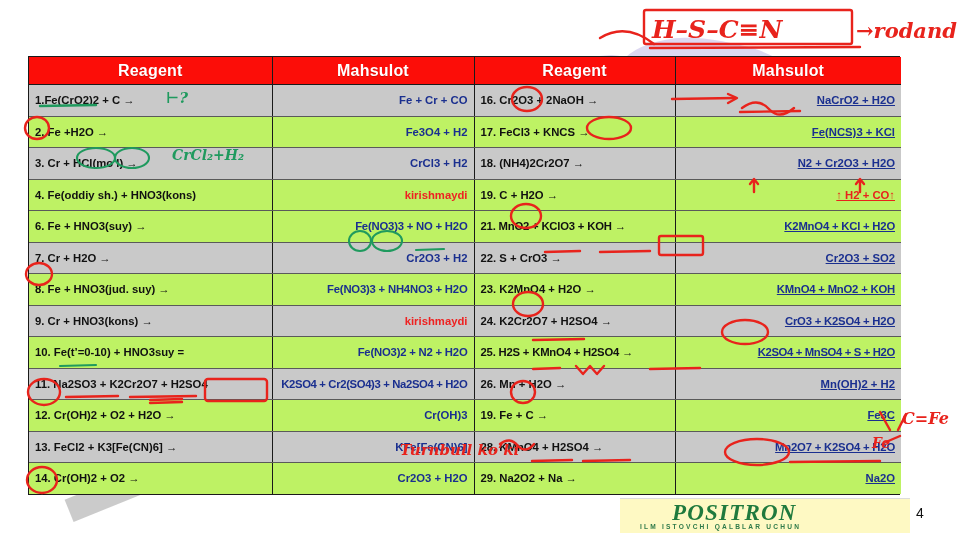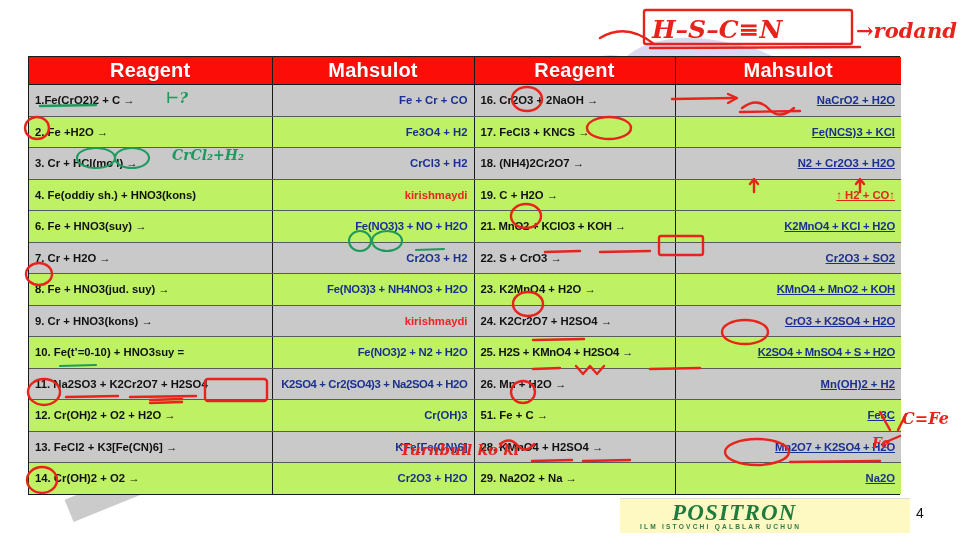--- a/index.html
+++ b/index.html
@@ -28,21 +28,21 @@
   table#rxn{
     border-collapse:collapse;width:100%;height:100%;table-layout:fixed;
   }
   table#rxn col.c1{width:243px;}
   table#rxn col.c2{width:202px;}
   table#rxn col.c3{width:201px;}
   table#rxn col.c4{width:226px;}
 
   #rxn thead th{
     background:#fc0d08;color:#ffffff;
-    font-size:20px;font-weight:bold;letter-spacing:.2px;
+    font-size:16px;font-weight:bold;letter-spacing:.2px;
     height:27px;padding:0;text-align:center;
     border-right:1.4px solid #1a1a1a;border-bottom:1.4px solid #1a1a1a;
     text-shadow:0 1px 0 rgba(0,0,0,.18);
   }
   #rxn thead th:last-child{border-right:none;}
 
   #rxn td{
     height:29.4px;padding:0 6px;vertical-align:middle;
     border-right:1.3px solid #1a1a1a;border-bottom:1.1px solid #5a5a5a;
     font-size:11.3px;font-weight:bold;line-height:1.1;
@@ -179,21 +179,21 @@
       </tr>
       <tr class="band-a">
         <td class="reagent">11.   Na2SO3 + K2Cr2O7 + H2SO4</td>
         <td class="product vtight">K2SO4 + Cr2(SO4)3 + Na2SO4 + H2O</td>
         <td class="reagent">26. Mn + H2O →</td>
         <td class="product">Mn(OH)2 + H2</td>
       </tr>
       <tr class="band-b">
         <td class="reagent">12.   Cr(OH)2 + O2 + H2O →</td>
         <td class="product">Cr(OH)3</td>
-        <td class="reagent">51. Fe + C →</td>
+        <td class="reagent">19. Fe + C →</td>
         <td class="product">Fe3C</td>
       </tr>
       <tr class="band-a">
         <td class="reagent">13. FeCl2 + K3[Fe(CN)6] →</td>
         <td class="product">KFe[Fe(CN)6]</td>
         <td class="reagent">28. KMnO4 + H2SO4 →</td>
         <td class="product tight">Mn2O7 + K2SO4 + H2O</td>
       </tr>
       <tr class="band-b">
         <td class="reagent">14.   Cr(OH)2 + O2 →</td>

